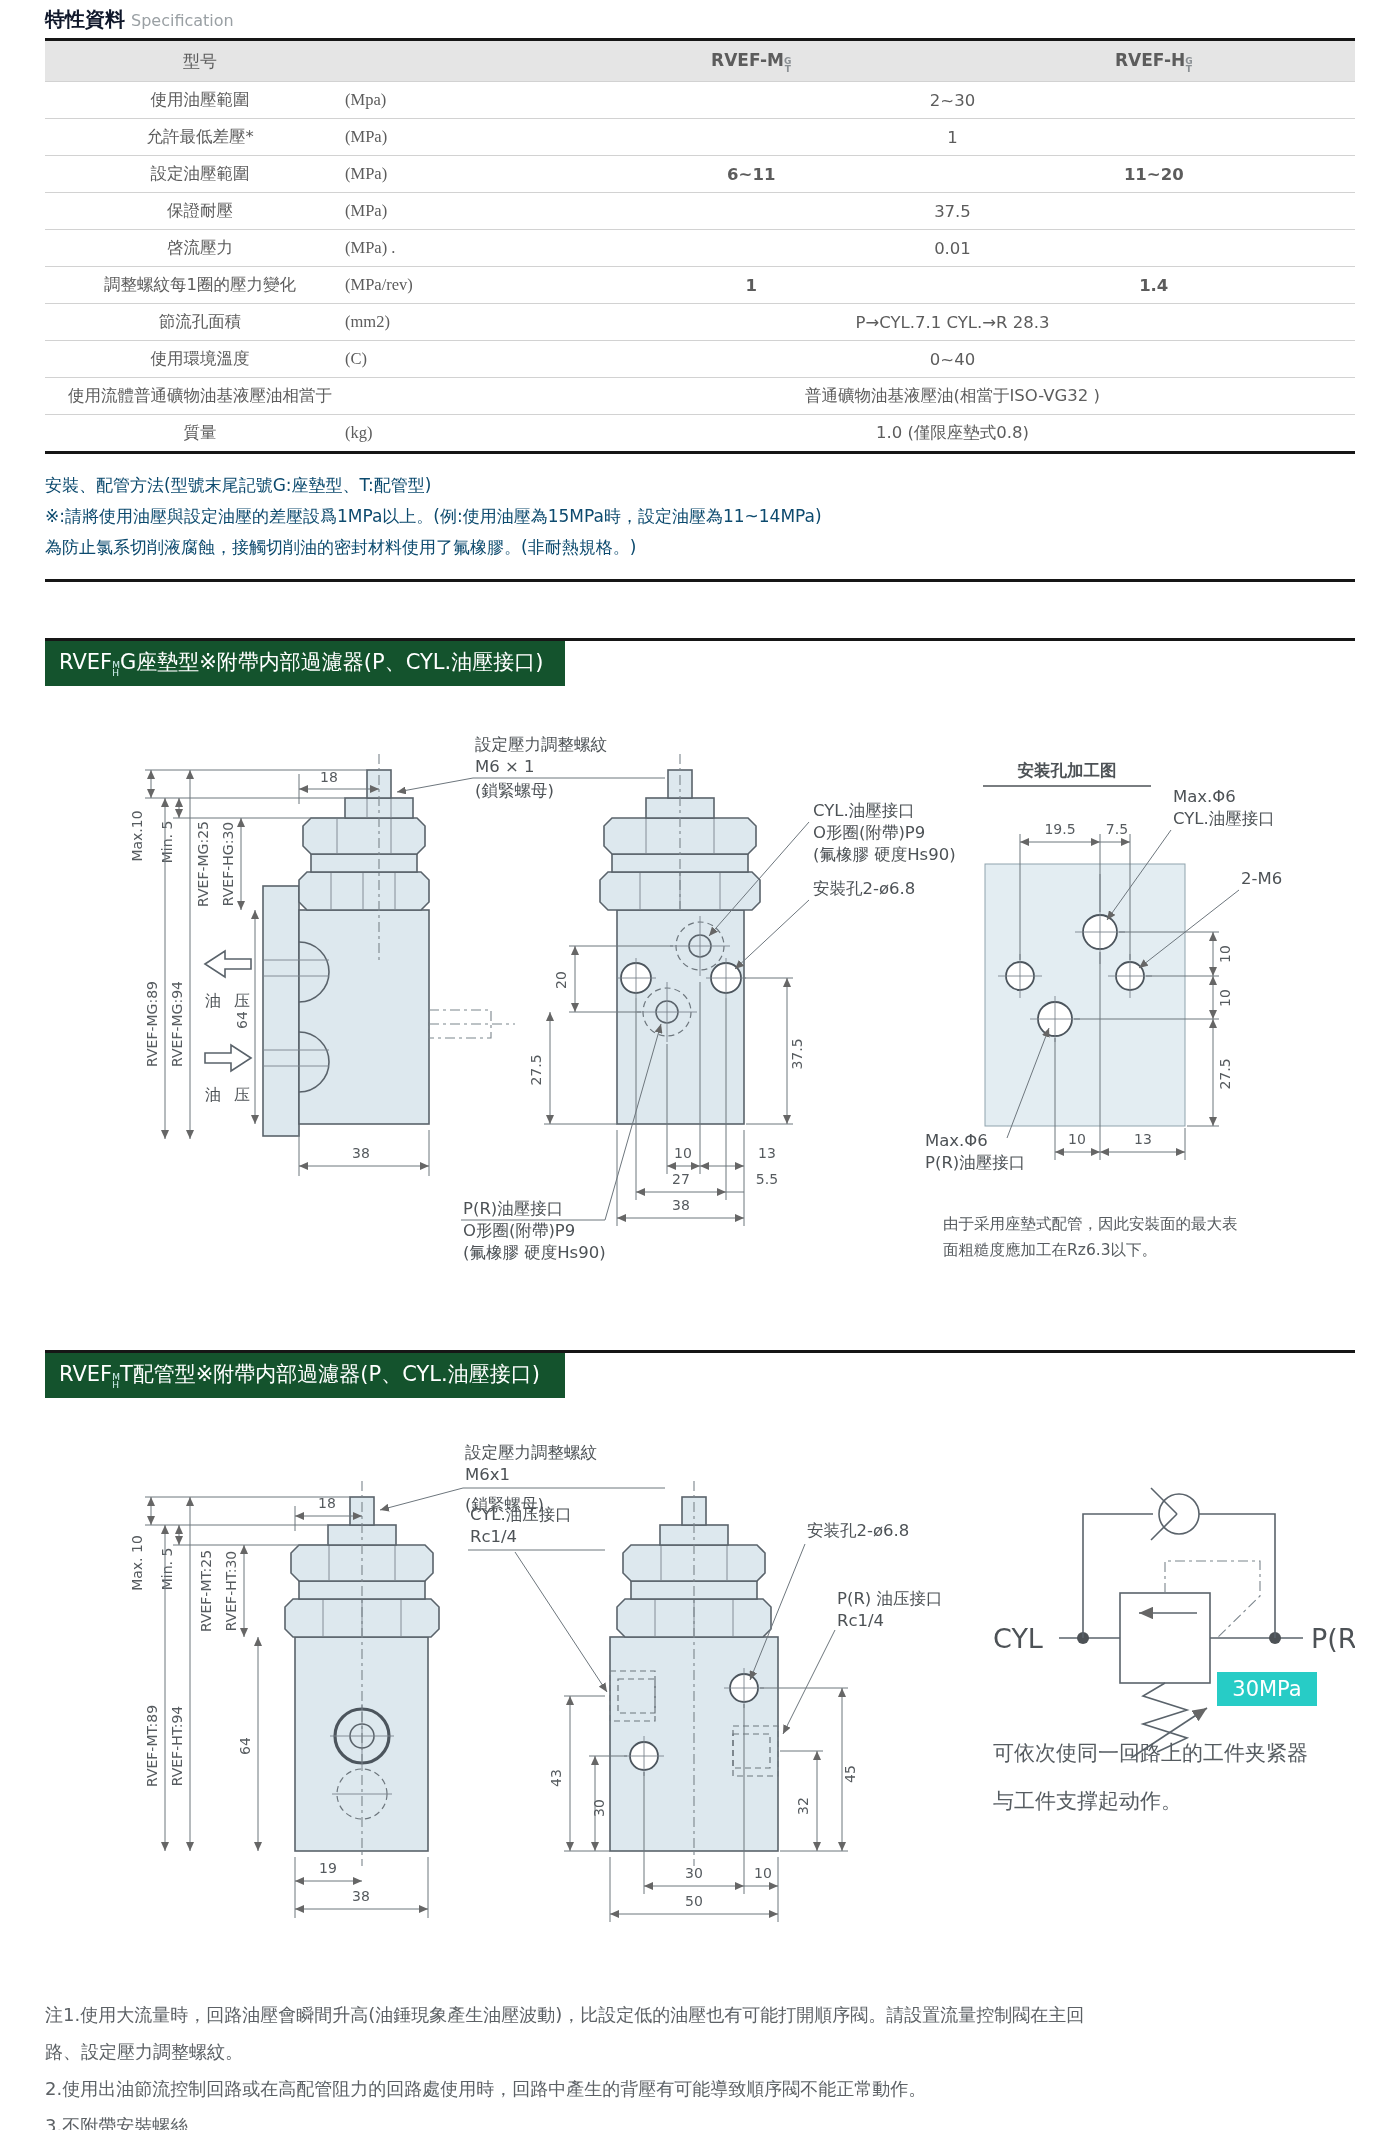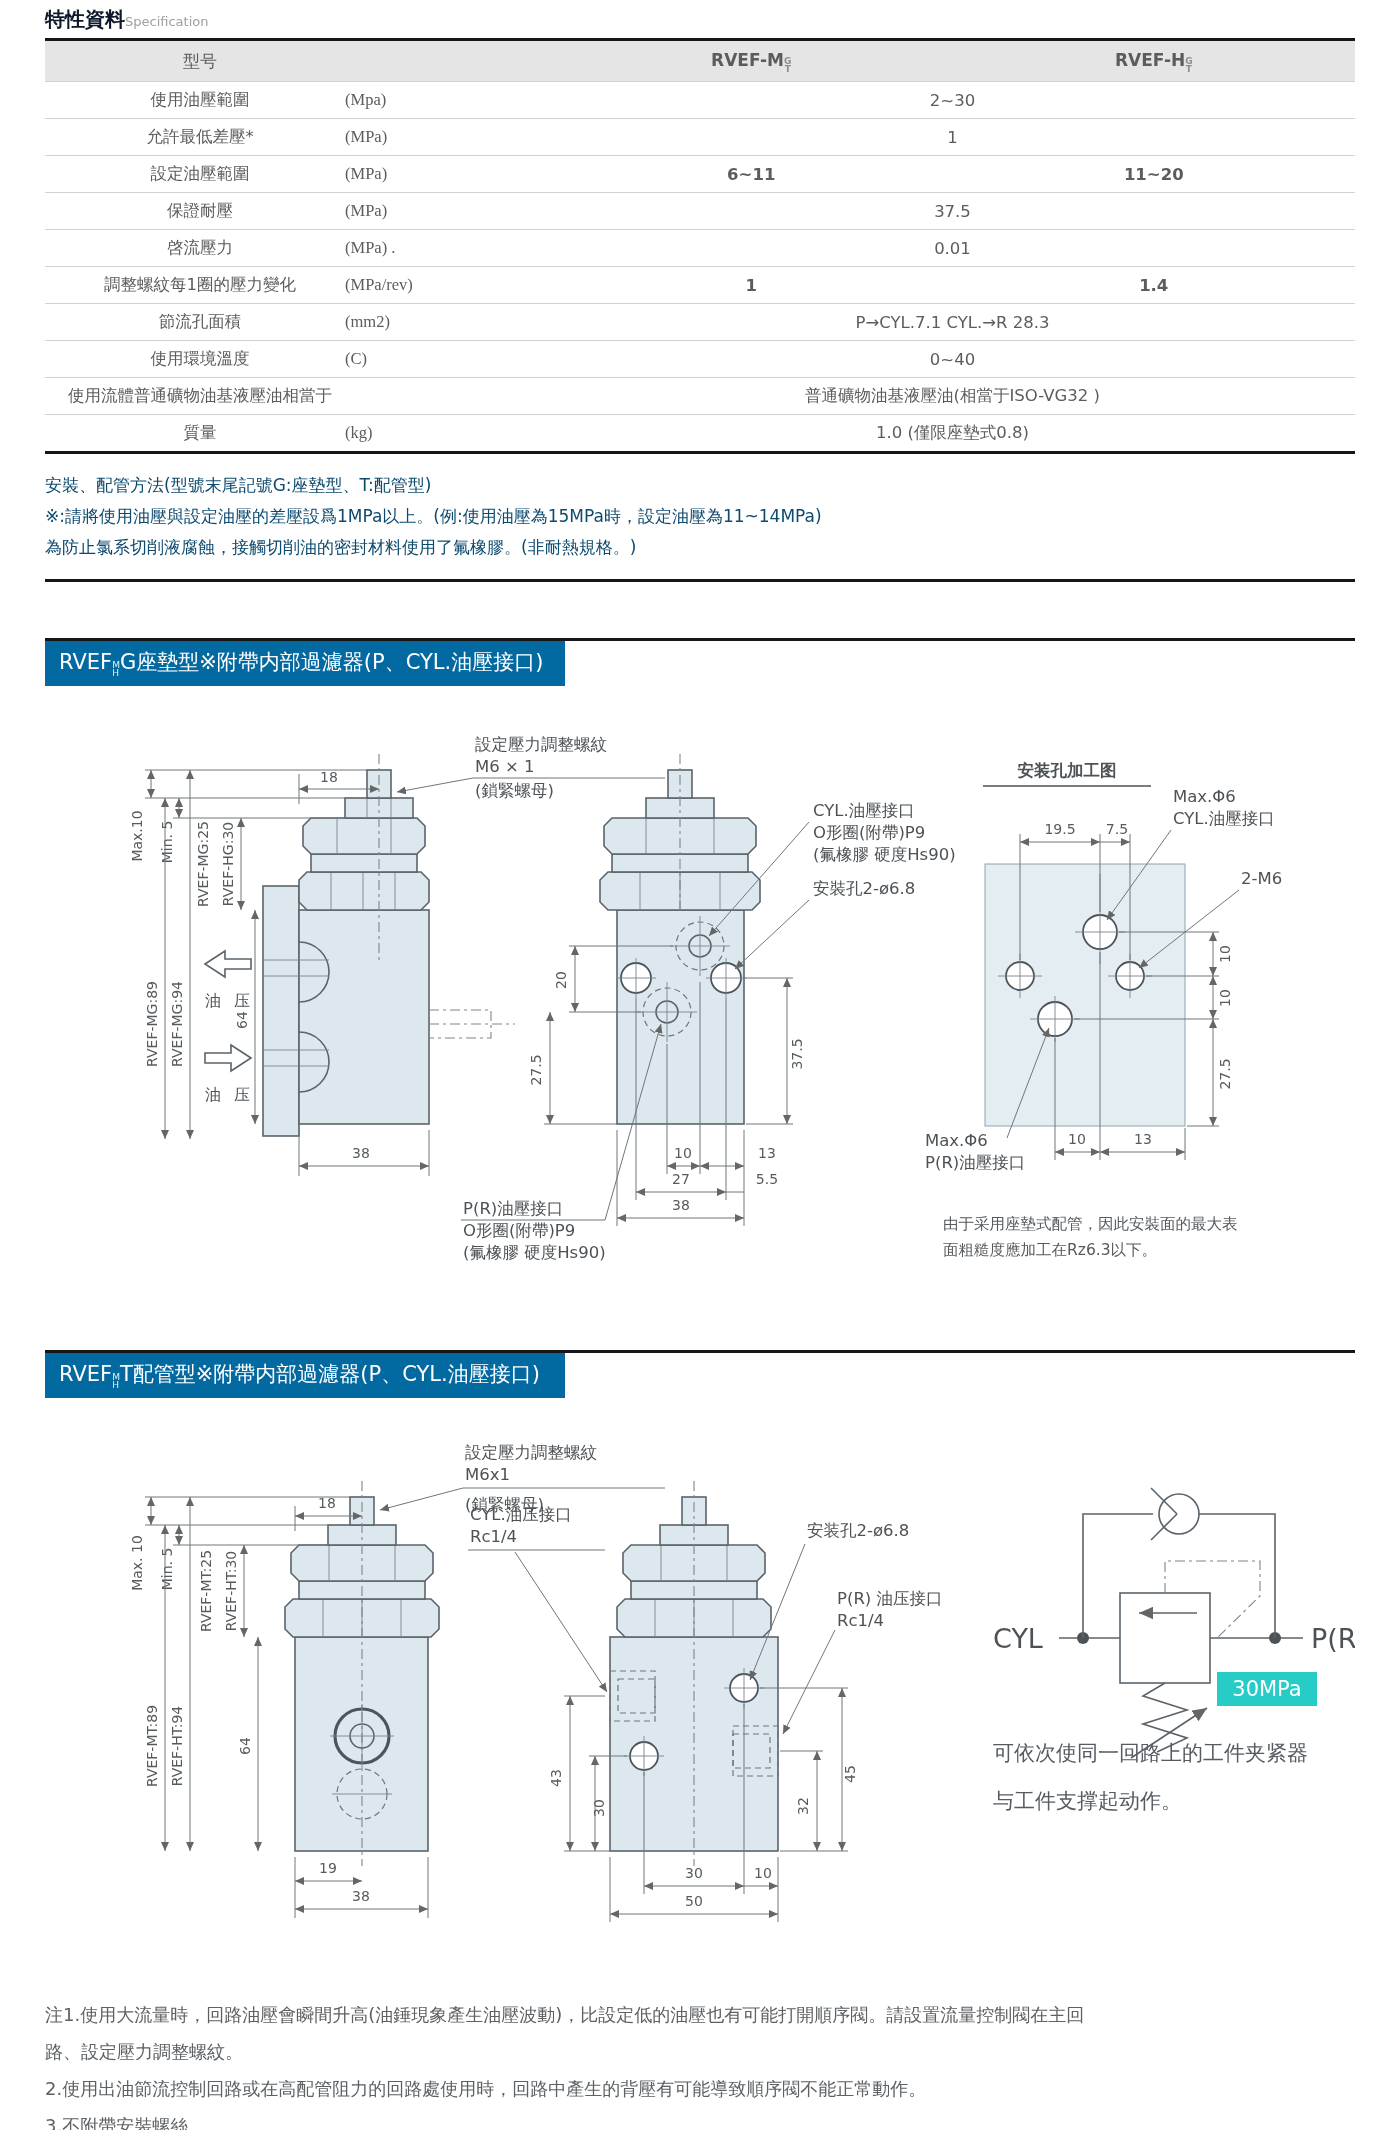--- a/index.html
+++ b/index.html
@@ -3,40 +3,40 @@
 <meta charset="utf-8">
 <style>
   * { margin:0; padding:0; box-sizing:border-box; }
   body { background:#fff; font-family:"DejaVu Sans","Liberation Sans",sans-serif; color:#5a5f63; }
   .page { width:1400px; height:2130px; background:#fff; overflow:hidden; }
   .content { padding:0 45px; }
 
   
   .doc-title { padding-top:6px; }
   .doc-title .zh { font-size:20px; font-weight:bold; color:#0f172a; }
-  .doc-title .en { font-size:13px; color:#9aa0a4; }
+  .doc-title .en { font-size:16px; color:#9aa0a4; margin-left:6px; }
 
   
   .spec-table { margin-top:5px; border-top:3px solid #161616; border-bottom:3px solid #161616; }
   .trow { display:grid; grid-template-columns:300px 205px 1fr 1fr; align-items:center;
           height:37px; border-top:1px solid #d2d2d2; font-size:16.5px; color:#5c5c5c; }
   .trow.head { height:40px; background:#e5e5e5; border-top:none; font-size:17px; }
   .trow .name { padding-left:10px; text-align:center; }
   .trow .unit { text-align:left;font-family:Liberation Serif, serif; }
   .trow .val  { text-align:center;font-weight:bold; }
   .trow .span2 { grid-column:3/5; text-align:center; }
   .sup-stack { display:inline-flex; flex-direction:column; font-size:9px; line-height:8px; color:#8a8f93; vertical-align:2px; }
 
   .notes-top { margin-top:16px; font-size:17px; line-height:31px; color:#0c4a6e; }
 
   .hr-black { height:3px; background:#161616; margin-top:16px; }
 
   .sec-head { margin-top:56px; }
   .sec-head .rule { height:3px; background:#161616; }
-  .sec-head .bar { display:inline-block; background:#0369a1; color:#ffffff; font-size:21px;
+  .sec-head .bar { display:inline-block; background:#14532d; color:#ffffff; font-size:21px;
                    padding:7px 18px 9px 14px; min-width:520px; }
   .sec-head .bar .sup-stack { color:#d8f6f6; vertical-align:1px; }
 
   .drawing { display:block; margin-top:28px; }
 
   svg text { font-family:"DejaVu Sans","Liberation Sans",sans-serif; }
   .ln   { stroke:#5a636b; stroke-width:1.6; fill:none; }
   .lnb  { stroke:#4c555d; stroke-width:3.2; fill:none; }
   .fillp{ fill:#dde8ee; stroke:#5a636b; stroke-width:1.6; }
   .fillq{ fill:#e3edf2; stroke:#8fa3ad; stroke-width:1; }

